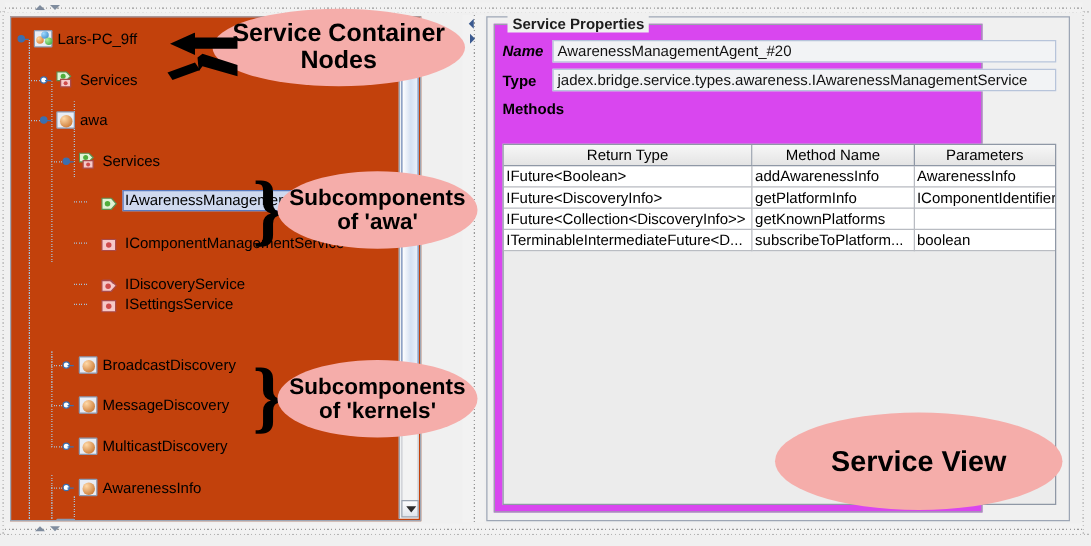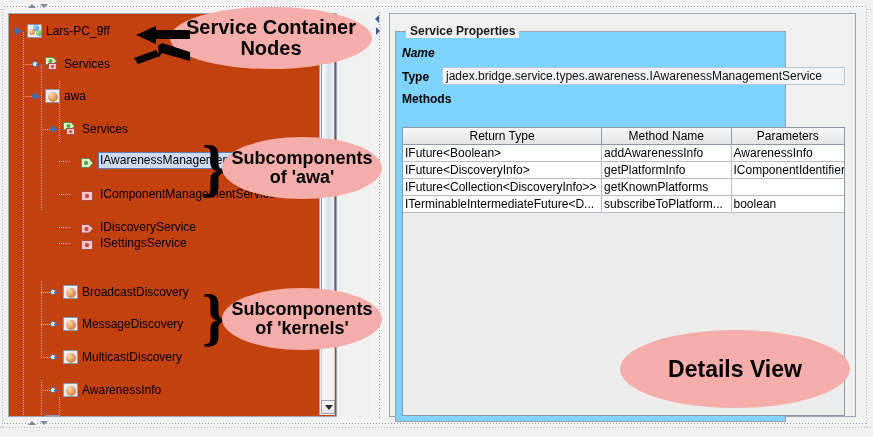--- a/index.html
+++ b/index.html
@@ -55,21 +55,21 @@
   #vscroll{position:absolute;right:1px;top:1px;width:16px;height:400px;background:#eef0f2;border-left:1px solid #9da6b5;box-sizing:border-box;}
   .sb-btn{position:absolute;left:1px;width:14px;height:14px;background:linear-gradient(to bottom,#fdfdfe,#e2e6ec);border:1px solid #9aa3b0;box-sizing:border-box;cursor:pointer;}
   .sb-btn .tri{position:absolute;left:3px;width:0;height:0;}
   #sb-thumb{position:absolute;left:1px;width:14px;background:linear-gradient(to right,#ffffff,#d4e0f2 55%,#eaf0fa);border:1px solid #7a93c0;box-sizing:border-box;cursor:pointer;}
   #sb-track{position:absolute;left:1px;width:14px;background:#f3f3f3;border-left:1px solid #c9ccd2;border-right:1px solid #c9ccd2;box-sizing:border-box;}
 
   
   #details-panel{position:absolute;left:389px;top:13px;width:467px;height:404px;
      background:#f0f0f0;border:1px solid #9da6b5;box-sizing:border-box;}
   #svc-group{position:absolute;left:5px;top:5px;width:391px;height:391px;
-     border:1px solid #9aa1ad;box-sizing:border-box;background:#7dd3fc;margin-top:12px;}
+     border:1px solid #9aa1ad;box-sizing:border-box;background:#d946ef;}
   #svc-group-title{position:absolute;left:10px;top:-8px;background:#f0f0f0;padding:0 4px;
      font-weight:bold;font-size:12px;color:#1d1d1d;}
   .fld-label{position:absolute;font-weight:bold;font-size:12px;}
   .fld-input{position:absolute;background:#f2f3f5;border:1px solid #b7c4da;box-sizing:border-box;
      font-size:12px;padding:1px 3px;line-height:15px;height:18px;overflow:hidden;white-space:nowrap;color:#111;}
 
   
   #mtable{position:absolute;left:6px;top:95px;width:443px;height:289px;
      border:1px solid #8f98a6;box-sizing:border-box;background:#ececec;overflow:hidden;}
   .thead{display:flex;height:17px;}
@@ -297,20 +297,21 @@
         <div class="tri" style="top:4px;border-left:4px solid transparent;border-right:4px solid transparent;border-top:5px solid #2b2b2b;"></div>
       </div>
     </div>
   </div>
 
   <div id="details-panel">
     <div id="svc-group">
       <div id="svc-group-title">Service Properties</div>
 
       <div class="fld-label" style="left:6px;top:14px;font-style:italic;">Name</div>
+      <div class="fld-input" style="left:46px;top:12px;width:403px;">AwarenessManagementAgent_#20</div>
 
       <div class="fld-label" style="left:6px;top:38px;">Type</div>
       <div class="fld-input" style="left:46px;top:35px;width:403px;">jadex.bridge.service.types.awareness.IAwarenessManagementService</div>
 
       <div class="fld-label" style="left:6px;top:60px;">Methods</div>
 
       <div id="mtable">
         <div class="thead" id="m-head">
             <div class="th c0">Return Type</div>
             <div class="th c1">Method Name</div>
@@ -359,16 +360,16 @@
 of 'awa'</span>
   </div>
 
   <div class="brace" style="left:202px;top:285px;">}</div>
   <div class="bubble" style="left:222px;top:288px;width:160px;height:62px;">
     <span style="white-space:pre-line;font-size:18px;">Subcomponents
 of 'kernels'</span>
   </div>
 
   <div class="bubble" style="left:620px;top:330px;width:230px;height:78px;">
-    <span style="font-size:23px;">Details View</span>
+    <span style="font-size:23px;">Service View</span>
   </div>
 
 </div>
 
 </body></html>

